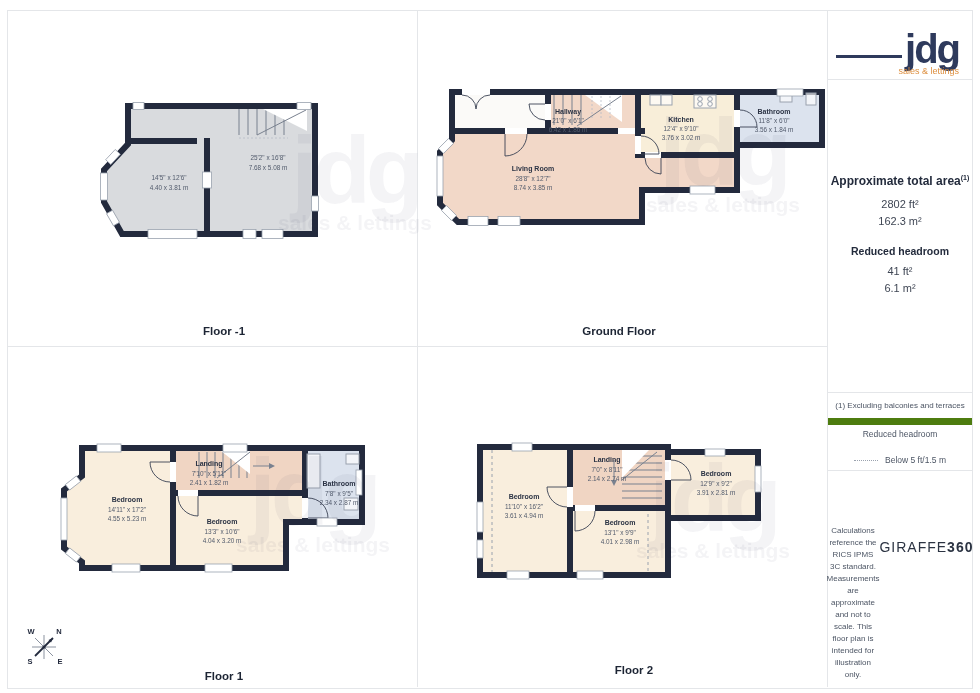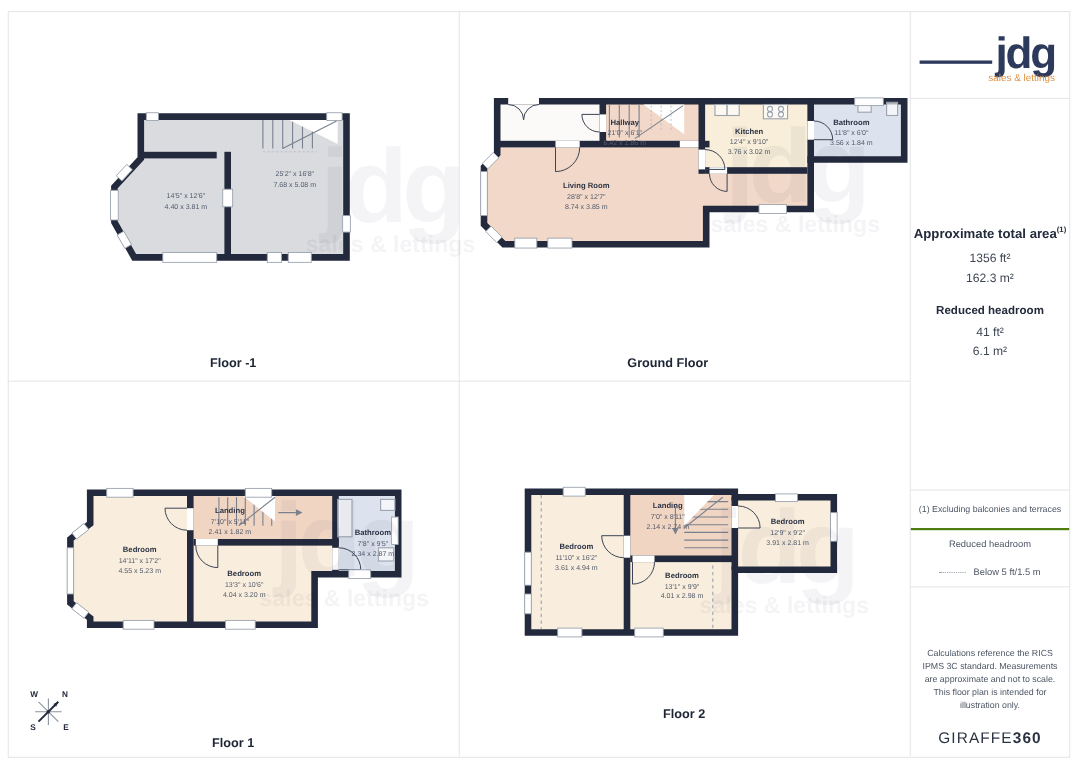--- a/index.html
+++ b/index.html
@@ -4,21 +4,21 @@
 <style>
   html,body{margin:0;padding:0;background:#fff;}
   #page{position:relative;width:980px;height:693px;background:#fff;overflow:hidden;
         font-family:"Liberation Sans","DejaVu Sans",sans-serif;}
   
   .frame{position:absolute;left:7px;top:10px;width:964px;height:677px;border:1px solid #e4e6e9;}
   .vline1{position:absolute;left:417px;top:10px;width:1px;height:677px;background:#e4e6e9;}
   .vline2{position:absolute;left:827px;top:10px;width:1px;height:677px;background:#e4e6e9;}
   .hline{position:absolute;left:7px;top:346px;width:820px;height:1px;background:#e4e6e9;}
   
-  .floor-title{position:absolute;width:410px;text-align:center;font-size:11.5px;font-weight:bold;color:#1d2534;}
+  .floor-title{position:absolute;width:410px;text-align:center;font-size:11.5px;font-weight:bold;color:#1d2534;margin-left:12px;}
   
   .plan{position:absolute;}
   .wallpoly{stroke:#232a3d;stroke-width:6;stroke-linejoin:miter;}
   .iwall{fill:#232a3d;}
   .gap{fill:#ffffff;}
   .win{fill:#ffffff;stroke:#9aa2ae;stroke-width:0.8;}
   .fixture{fill:rgba(255,255,255,0.65);stroke:#9aa2ae;stroke-width:1;}
   .arc{fill:none;stroke:#3a4254;stroke-width:0.9;}
   .stair{stroke:#79818f;stroke-width:1;}
   .stairdash{stroke:#b6bcc6;stroke-width:0.8;stroke-dasharray:2 2;}
@@ -35,27 +35,27 @@
   .logo-wrap{display:flex;align-items:flex-end;justify-content:flex-end;padding:22px 13px 0 8px;}
   .logo-line{flex:1;height:3px;background:#2e3a5c;margin-bottom:8px;margin-right:3px;}
   .logo-text{font-size:40px;font-weight:600;color:#2e3a5c;line-height:0.85;letter-spacing:-2px;}
   .logo-tagline{text-align:right;padding-right:13px;color:#dd8f3f;font-size:9px;margin-top:0px;}
   .sb-area{height:395px;border-bottom:1px solid #e4e6e9;box-sizing:border-box;display:flex;flex-direction:column;
            align-items:center;justify-content:center;text-align:center;}
   .sb-area-title{font-size:12px;font-weight:bold;color:#232b3c;margin-bottom:8px;}
   .sb-area-title sup{font-size:7px;}
   .sb-val{font-size:11px;color:#3f4654;line-height:1.6;}
   .sb-sub{font-size:10.5px;font-weight:bold;color:#232b3c;margin-top:14px;margin-bottom:6px;}
-  .sb-note{height:39px;border-bottom:2px solid #4d7c0f;box-sizing:border-box;display:flex;align-items:center;
+  .sb-note{height:39px;border-bottom:7px solid #4d7c0f;box-sizing:border-box;display:flex;align-items:center;
            justify-content:center;font-size:8px;color:#4c5564;text-align:left;padding:0 4px;}
   .sb-legend{height:58px;border-bottom:1px solid #e4e6e9;box-sizing:border-box;display:flex;flex-direction:column;
              align-items:center;justify-content:center;font-size:8.5px;color:#4c5564;}
   .legend-row{display:flex;align-items:center;margin-top:16px;}
   .legend-dots{width:24px;border-top:1.5px dotted #9aa2ae;margin-right:7px;}
-  .sb-disc{flex:1;display:flex;flex-direction:column;align-items:center;justify-content:center;
+  .sb-disc{flex:1;display:flex;flex-direction:row;align-items:flex-start;justify-content:center;
            font-size:8px;color:#4c5564;text-align:center;padding:6px 10px;line-height:1.5;margin-top:48px;}
   .sb-brand{margin-top:12px;font-size:14px;letter-spacing:1px;color:#2b3342;}
   .sb-brand b{font-weight:bold;}
   
   .compass{position:absolute;left:14px;top:616px;}
   .compass text{font-size:7.5px;font-weight:bold;fill:#242b3e;text-anchor:middle;}
 </style>
 </head>
 <body>
 
@@ -357,21 +357,21 @@
     <div class="wm2">sales &amp; lettings</div>
   </div>
   <div class="wm" style="left:598px;top:458px">
     <div class="wm1">jdg</div>
     <div class="wm2">sales &amp; lettings</div>
   </div>
 
   <div class="floor-title" style="left:7px;top:325px">Floor -1</div>
   <div class="floor-title" style="left:402px;top:325px">Ground Floor</div>
   <div class="floor-title" style="left:7px;top:670px">Floor 1</div>
-  <div class="floor-title" style="left:417px;top:644px">Floor 2</div>
+  <div class="floor-title" style="left:417px;top:664px">Floor 2</div>
 
   <svg class="compass" width="64" height="64" viewBox="0 0 64 64">
     <g>
       <line x1="30" y1="19" x2="30" y2="43" stroke="#8b93a0" stroke-width="1"></line>
       <line x1="18" y1="31" x2="42" y2="31" stroke="#8b93a0" stroke-width="1"></line>
       <line x1="21" y1="22" x2="39" y2="40" stroke="#8b93a0" stroke-width="1"></line>
       <line x1="21" y1="40" x2="39" y2="22" stroke="#242b3e" stroke-width="1.8"></line>
       <polygon fill="#242b3e" points="39,22 34.5,24 37,26.5"></polygon>
       <circle cx="30" cy="31" r="1.6" fill="#242b3e"></circle>
     </g>
@@ -386,21 +386,21 @@
       <div class="logo-wrap">
         <div class="logo-line"></div>
         <div class="logo-text">jdg</div>
       </div>
       <div class="logo-tagline">sales &amp; lettings</div>
     </div>
     <div class="sb-area">
       <div class="sb-area-title">
         <span>Approximate total area</span><sup>(1)</sup>
       </div>
-      <div class="sb-val">1356 ft²</div>
+      <div class="sb-val">2802 ft²</div>
       <div class="sb-val">162.3 m²</div>
       <div class="sb-sub">Reduced headroom</div>
       <div class="sb-val">41 ft²</div>
       <div class="sb-val">6.1 m²</div>
     </div>
     <div class="sb-note">(1) Excluding balconies and terraces</div>
     <div class="sb-legend">
       <div>Reduced headroom</div>
       <div class="legend-row">
         <span class="legend-dots"></span>

